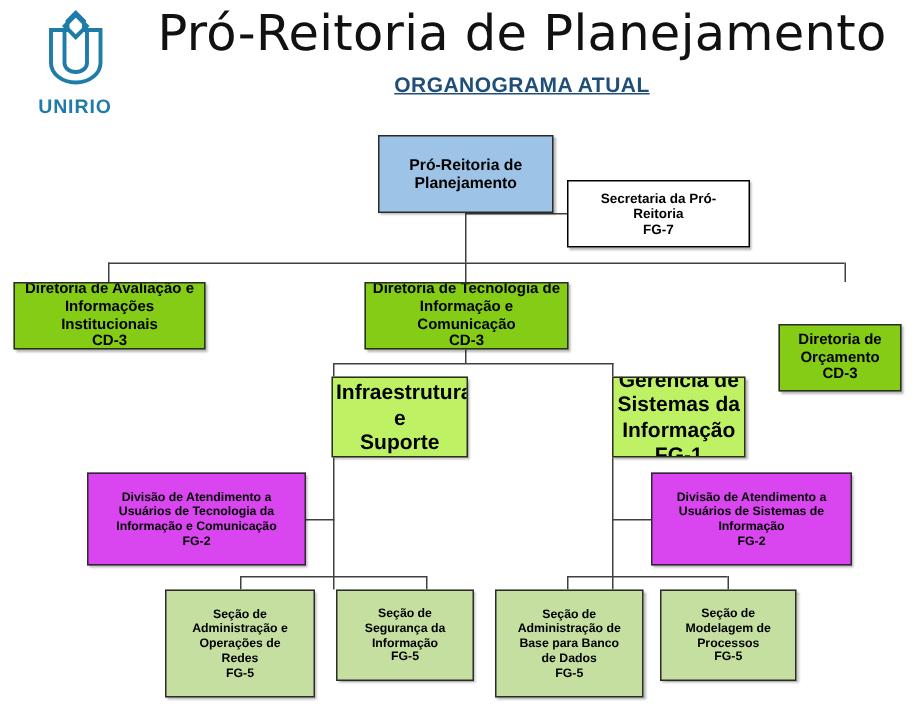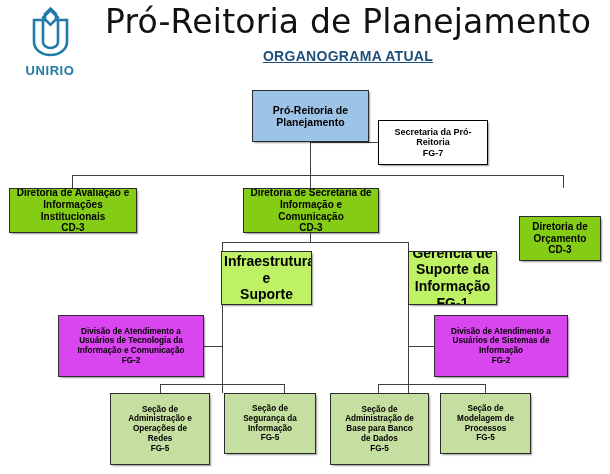--- a/index.html
+++ b/index.html
@@ -104,39 +104,39 @@
   <div class="ln lnv" style="left:378px;top:384px;height:9px;"></div>
   <div class="ln lnv" style="left:485px;top:384px;height:9px;"></div>
 
   <div class="box b-root" style="left:252px;top:90px;width:117px;height:52px;text-align:center;">
     <span>
       <span>Pró-Reitoria de</span>
       <span>Planejamento</span>
     </span>
   </div>
 
-  <div class="box b-staff" style="left:378px;top:120px;width:110px;height:45px;">
+  <div class="box b-staff" style="left:378px;top:120px;width:122px;height:45px;">
     <span>
       <span>Secretaria da Pró-</span>
       <span>Reitoria</span>
       <span>FG-7</span>
     </span>
   </div>
 
   <div class="box b-dir" style="left:9px;top:188px;width:128px;height:45px;">
     <span>
       <span>Diretoria de Avaliação e</span>
       <span>Informações Institucionais</span>
       <span>CD-3</span>
     </span>
   </div>
 
   <div class="box b-dir" style="left:243px;top:188px;width:136px;height:45px;">
     <span>
-      <span>Diretoria de Secretaria de</span>
+      <span>Diretoria de Tecnologia de</span>
       <span>Informação e Comunicação</span>
       <span>CD-3</span>
     </span>
   </div>
 
   <div class="box b-dir" style="left:519px;top:188px;width:82px;height:45px;margin-top:28px;">
     <span>
       <span>Diretoria de</span>
       <span>Orçamento</span>
       <span>CD-3</span>
@@ -148,21 +148,21 @@
       <span>Gerência de</span>
       <span>Infraestrutura e</span>
       <span>Suporte</span>
       <span>FG-1</span>
     </span>
   </div>
 
   <div class="box b-ger" style="left:364px;top:251px;width:89px;height:54px;">
     <span>
       <span>Gerência de</span>
-      <span>Suporte da</span>
+      <span>Sistemas da</span>
       <span>Informação</span>
       <span>FG-1</span>
     </span>
   </div>
 
   <div class="box b-div" style="left:58px;top:315px;width:146px;height:62px;">
     <span>
       <span>Divisão de Atendimento a</span>
       <span>Usuários de Tecnologia da</span>
       <span>Informação e Comunicação</span>

